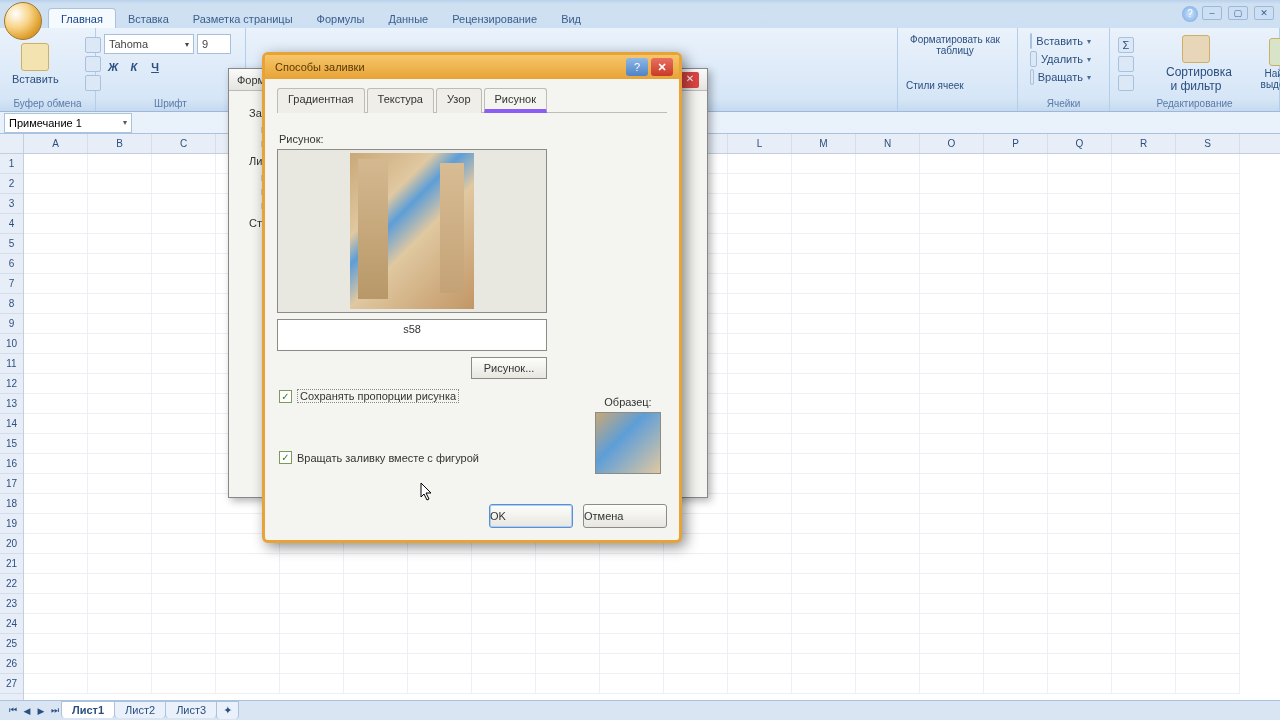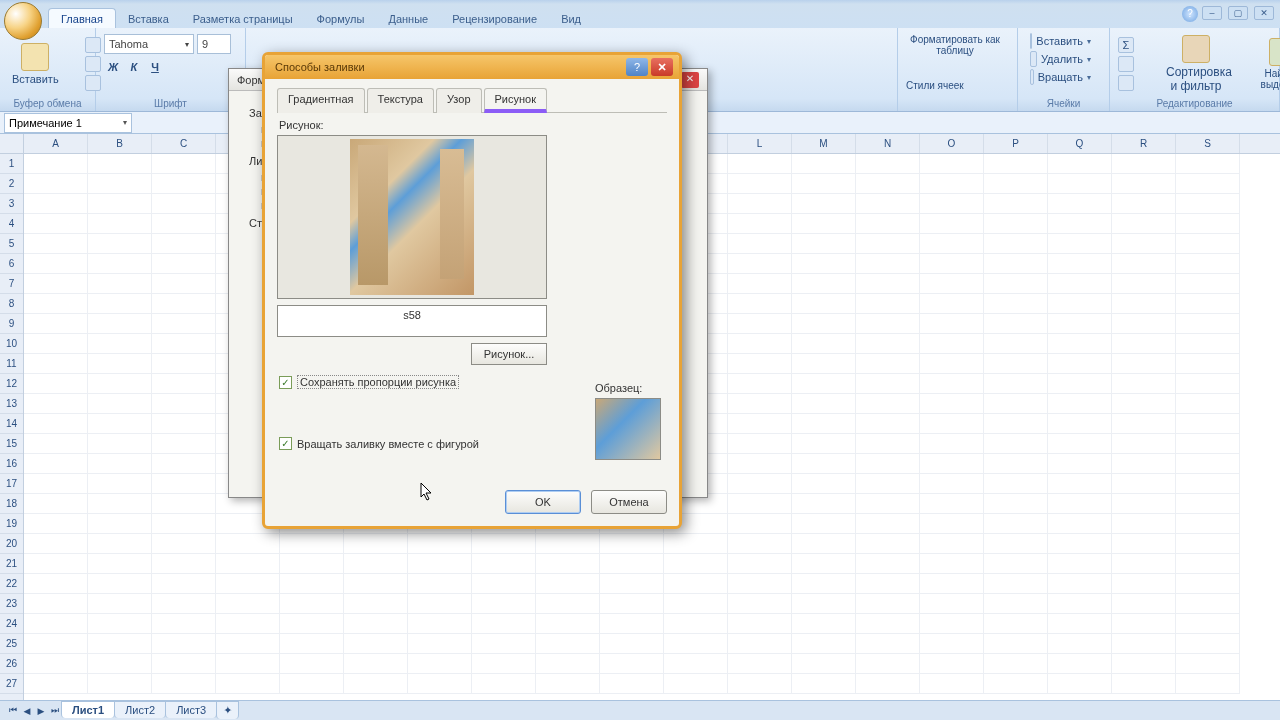--- a/index.html
+++ b/index.html
@@ -53,39 +53,39 @@
 .db-line { margin: 6px 0 4px 6px; }
 .db-sub { margin: 2px 0 2px 18px; color: #555; }
 
 .dialog { position: absolute; left: 262px; top: 52px; width: 420px; background: #f4f4f0; border: 3px solid #e8a336; border-radius: 6px; box-shadow: 4px 4px 14px rgba(0,0,0,.45); }
 .dlg-title { height: 24px; background: linear-gradient(#f6c66a,#e8a336); border-radius: 3px 3px 0 0; display: flex; align-items: center; justify-content: space-between; padding: 0 6px 0 10px; color: #5a3a08; }
 .dlg-title-btns { display: flex; gap: 3px; }
 .dlg-tb { width: 22px; height: 18px; border-radius: 3px; display: flex; align-items: center; justify-content: center; color: #fff; font-size: 11px; cursor: pointer; }
 .dlg-help { background: linear-gradient(#8fb7e8,#4f83c6); }
 .dlg-close { background: linear-gradient(#e87060,#c93a28); font-weight: bold; }
 .dlg-body { padding: 8px 12px 12px; }
-.tabstrip { display: flex; border-bottom: 1px solid #bdbdb6; margin-bottom: 6px; }
+.tabstrip { display: flex; border-bottom: 1px solid #bdbdb6; margin-bottom: 20px; }
 .dlg-tab { padding: 4px 10px; border: 1px solid #bdbdb6; border-bottom: none; background: #efeee9; margin-right: 2px; border-radius: 3px 3px 0 0; cursor: pointer; color: #333; position: relative; top: 1px; }
 .dlg-tab.active { background: #f4f4f0; border-bottom: 4px solid #8b5cf6; }
 .pic-label { margin: 4px 0 4px 2px; color: #333; }
 .pic-frame { width: 270px; height: 164px; border: 1px solid #8c8c86; background: #e8e7e0; display: flex; align-items: center; justify-content: center; margin-bottom: 6px; }
 .pic-img { width: 124px; height: 156px; background: linear-gradient(135deg,#c9a878 0%, #e0c8a0 30%, #5d9ed8 40%, #e0c8a0 55%, #c29666 100%); position: relative; }
 .pic-img:before { content:""; position:absolute; left:8px; top:6px; width:30px; height:140px; background:linear-gradient(#d4b890,#b89868); }
 .pic-img:after { content:""; position:absolute; right:10px; top:10px; width:24px; height:130px; background:linear-gradient(#d8bc94,#c4a276); }
 .pic-name { width: 270px; height: 32px; border: 1px solid #8c8c86; background: #fff; text-align: center; line-height: 18px; color: #333; margin-bottom: 6px; }
 .pic-btn { width: 76px; height: 22px; border: 1px solid #8c8c86; background: linear-gradient(#fdfdfc,#e7e6df); text-align: center; line-height: 20px; cursor: pointer; color: #333; margin-left: 194px; }
 .chk-row { display: flex; align-items: center; gap: 5px; margin: 10px 0 4px 2px; }
 .chk { width: 13px; height: 13px; border: 1px solid #7a9c58; background: #fff; display: flex; align-items: center; justify-content: center; color: #3a7a2a; font-size: 10px; cursor: pointer; }
 .chk-label { color: #333; }
 .chk-label.boxed { border: 1px dotted #888; padding: 0 2px; }
-.sample-area { position: absolute; right: 18px; bottom: 66px; text-align: left; }
+.sample-area { position: absolute; right: 18px; bottom: 66px; text-align: center; }
 .sample-label { color: #333; margin-bottom: 4px; }
 .sample-img { width: 66px; height: 62px; border: 1px solid #8c8c86; background: linear-gradient(135deg,#c9a878,#5d9ed8 40%,#e0c8a0); }
 .dlg-buttons { display: flex; justify-content: flex-end; gap: 10px; margin-top: 40px; }
-.dlg-btn { width: 76px; height: 24px; border: 1px solid #8c8c86; background: linear-gradient(#fdfdfc,#e7e6df); text-align: center; line-height: 22px; cursor: pointer; color: #333; border-radius: 3px; }
+.dlg-btn { width: 84px; height: 24px; border: 1px solid #8c8c86; background: linear-gradient(#fdfdfc,#e7e6df); line-height: 22px; cursor: pointer; color: #333; border-radius: 3px; }
 .dlg-btn.primary { border: 1px solid #5a8fd6; box-shadow: 0 0 0 1px #aecdf2 inset; }
 
 .cursor { position: absolute; left: 420px; top: 482px; width: 14px; height: 20px; pointer-events: none; }
 .cursor svg { width: 14px; height: 20px; }
 
 .win-ctrls { position: absolute; right: 6px; top: 6px; display: flex; gap: 6px; }
 .wc { width: 20px; height: 14px; background: #cde0f3; border: 1px solid #9db8d8; border-radius: 2px; cursor: pointer; color: #3b5e8c; font-size: 9px; text-align: center; line-height: 12px; }
 .help-q { position: absolute; right: 82px; top: 6px; width: 16px; height: 16px; border-radius: 50%; background: radial-gradient(#cfe5ff,#6fa3e0); color: #fff; text-align: center; line-height: 15px; font-size: 10px; cursor: pointer; }
 </style>
 </head>

